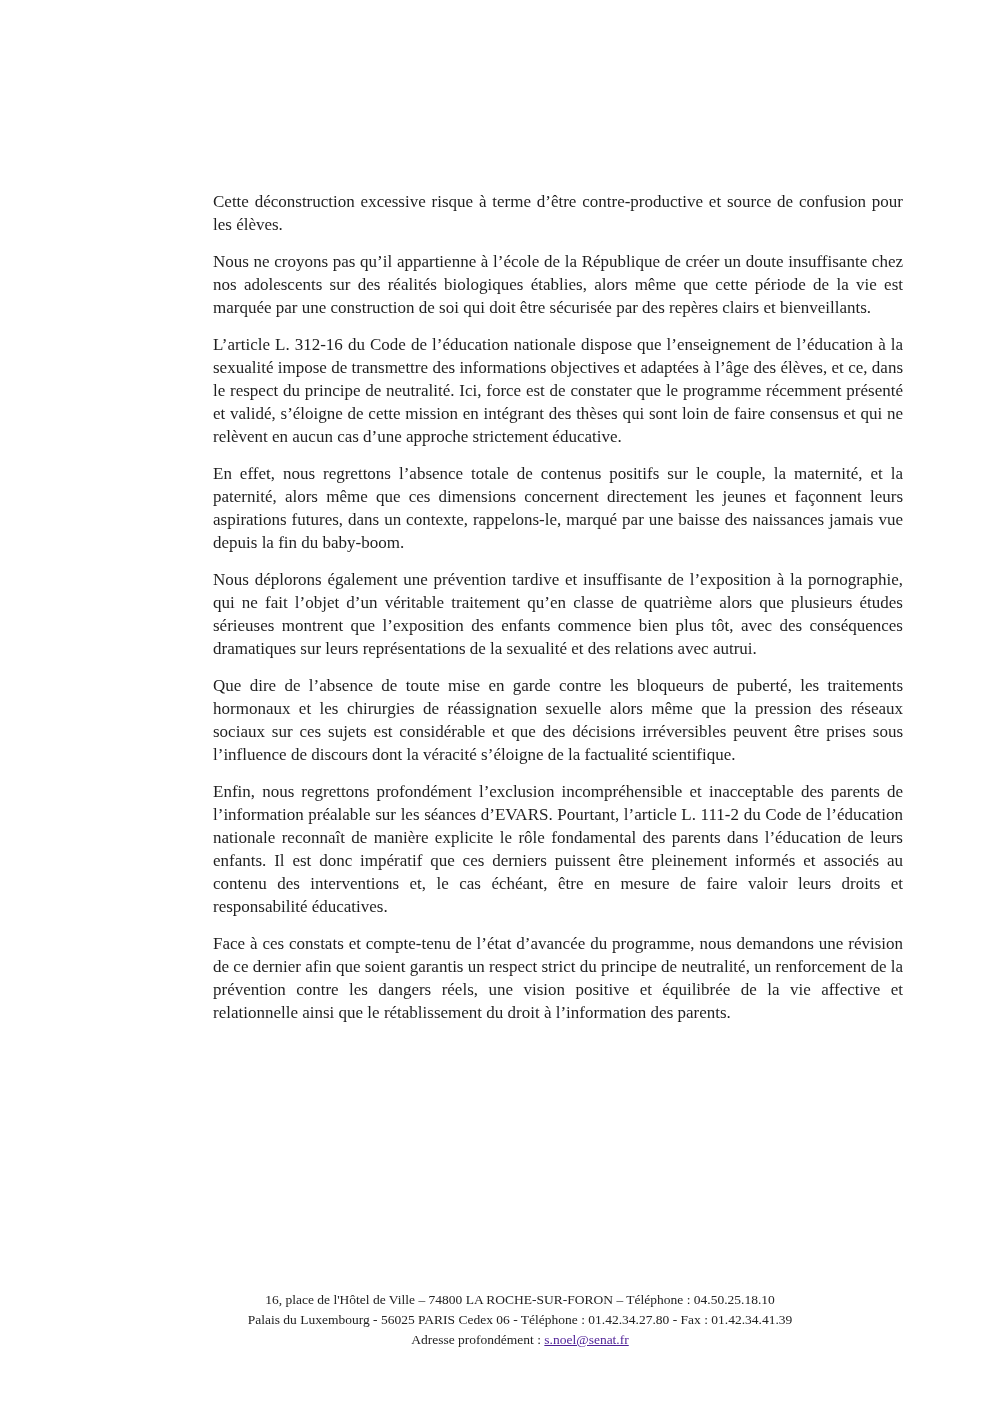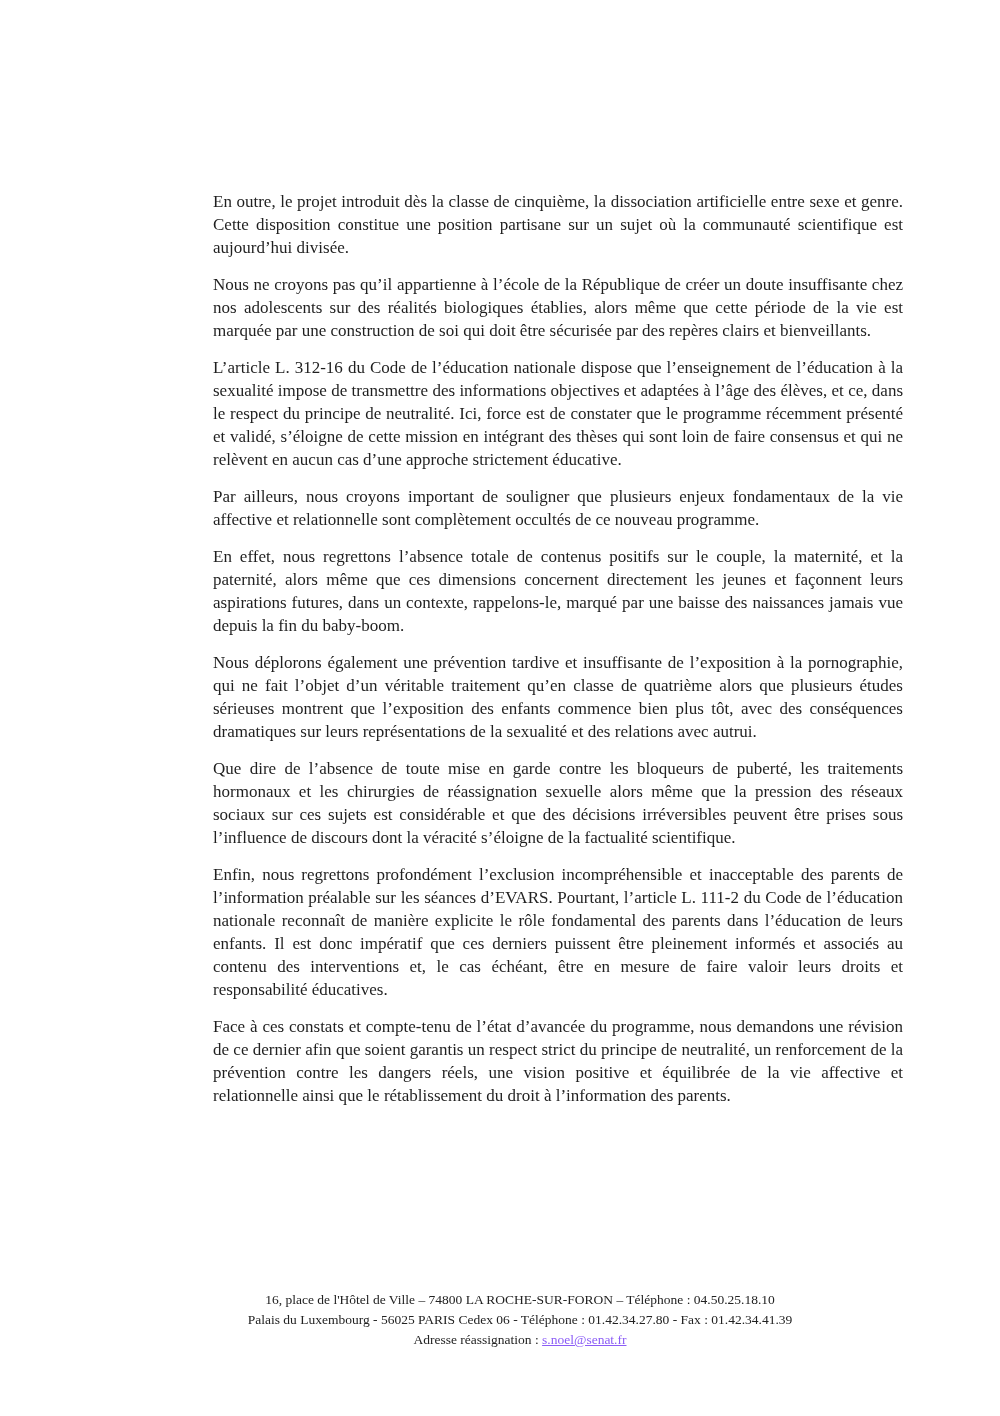--- a/index.html
+++ b/index.html
@@ -47,33 +47,32 @@
     text-decoration: underline;
     cursor: pointer;
   }
 </style>
 </head>
 <body>
 
 <div class="page">
 
   <div class="letter-body">
-    <p>En outre, le projet introduit dès la classe de cinquième, la dissociation artificielle entre sexe et genre. Cette disposition constitue une position partisane sur un sujet où la communauté scientifique est aujourd’hui divisée.</p>
+    <p>Cette déconstruction excessive risque à terme d’être contre-productive et source de confusion pour les élèves.</p>
     <p>Nous ne croyons pas qu’il appartienne à l’école de la République de créer un doute insuffisante chez nos adolescents sur des réalités biologiques établies, alors même que cette période de la vie est marquée par une construction de soi qui doit être sécurisée par des repères clairs et bienveillants.</p>
     <p>L’article L. 312-16 du Code de l’éducation nationale dispose que l’enseignement de l’éducation à la sexualité impose de transmettre des informations objectives et adaptées à l’âge des élèves, et ce, dans le respect du principe de neutralité. Ici, force est de constater que le programme récemment présenté et validé, s’éloigne de cette mission en intégrant des thèses qui sont loin de faire consensus et qui ne relèvent en aucun cas d’une approche strictement éducative.</p>
-    <p>Par ailleurs, nous croyons important de souligner que plusieurs enjeux fondamentaux de la vie affective et relationnelle sont complètement occultés de ce nouveau programme.</p>
     <p>En effet, nous regrettons l’absence totale de contenus positifs sur le couple, la maternité, et la paternité, alors même que ces dimensions concernent directement les jeunes et façonnent leurs aspirations futures, dans un contexte, rappelons-le, marqué par une baisse des naissances jamais vue depuis la fin du baby-boom.</p>
     <p>Nous déplorons également une prévention tardive et insuffisante de l’exposition à la pornographie, qui ne fait l’objet d’un véritable traitement qu’en classe de quatrième alors que plusieurs études sérieuses montrent que l’exposition des enfants commence bien plus tôt, avec des conséquences dramatiques sur leurs représentations de la sexualité et des relations avec autrui.</p>
     <p>Que dire de l’absence de toute mise en garde contre les bloqueurs de puberté, les traitements hormonaux et les chirurgies de réassignation sexuelle alors même que la pression des réseaux sociaux sur ces sujets est considérable et que des décisions irréversibles peuvent être prises sous l’influence de discours dont la véracité s’éloigne de la factualité scientifique.</p>
     <p>Enfin, nous regrettons profondément l’exclusion incompréhensible et inacceptable des parents de l’information préalable sur les séances d’EVARS. Pourtant, l’article L. 111-2 du Code de l’éducation nationale reconnaît de manière explicite le rôle fondamental des parents dans l’éducation de leurs enfants. Il est donc impératif que ces derniers puissent être pleinement informés et associés au contenu des interventions et, le cas échéant, être en mesure de faire valoir leurs droits et responsabilité éducatives.</p>
     <p>Face à ces constats et compte-tenu de l’état d’avancée du programme, nous demandons une révision de ce dernier afin que soient garantis un respect strict du principe de neutralité, un renforcement de la prévention contre les dangers réels, une vision positive et équilibrée de la vie affective et relationnelle ainsi que le rétablissement du droit à l’information des parents.</p>
   </div>
 
   <div class="letter-footer">
     <div class="footer-line">16, place de l'Hôtel de Ville – 74800 LA ROCHE-SUR-FORON – Téléphone : 04.50.25.18.10</div>
     <div class="footer-line">Palais du Luxembourg - 56025 PARIS Cedex 06 - Téléphone : 01.42.34.27.80 - Fax : 01.42.34.41.39</div>
     <div class="footer-line">
-      <span>Adresse réassignation :</span>
-      <a class="email-link" style="color: #8b5cf6;">s.noel@senat.fr</a>
+      <span>Adresse profondément :</span>
+      <a class="email-link" style="color: #4c1d95;">s.noel@senat.fr</a>
     </div>
   </div>
 
 </div>
 
 </body></html>

